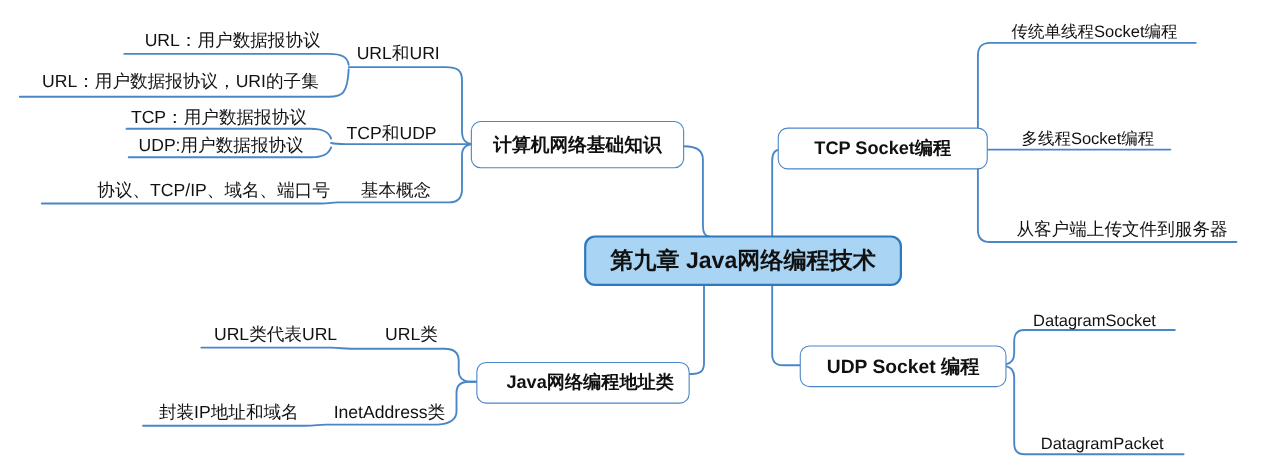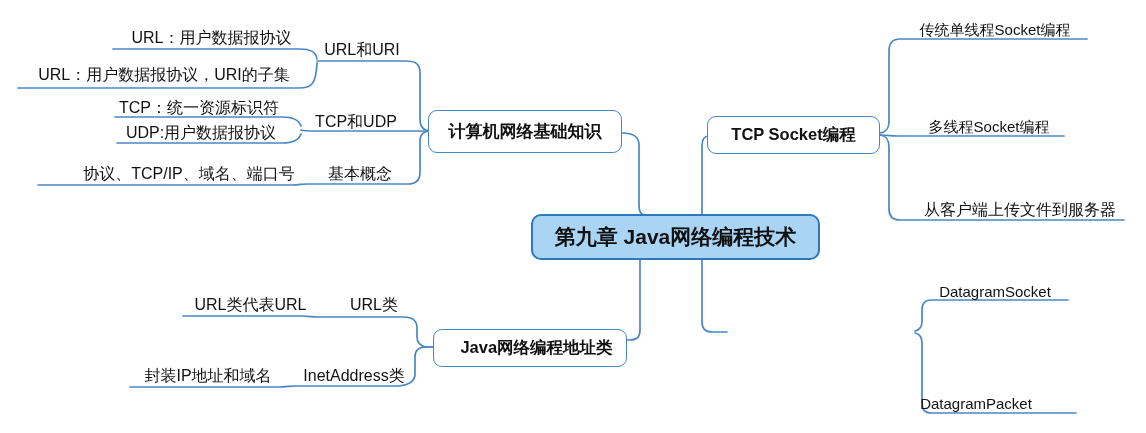--- a/index.html
+++ b/index.html
@@ -82,38 +82,39 @@
     <path d="M640,259 V330 C640,338 636,340 629,340 H627"></path>
 
     <path d="M183,316 H301 C309,316 312,317 318,317 H404 C413,317 417,321 417,328 V337 C417,343 420,346 426,347 L433,347"></path>
     <path d="M130,387 H278 C286,387 290,386 296,386 H398 C410,385 415,381 415,374 V357 C415,350 419,347 426,347 L433,347"></path>
   </svg>
 
   <div class="leaf" style="left:113px;top:29px;width:197px;">URL：用户数据报协议</div>
   <div class="leaf" style="left:18px;top:66px;width:292px;">URL：用户数据报协议，URI的子集</div>
   <div class="leaf" style="left:316px;top:41px;width:92px;">URL和URI</div>
 
-  <div class="leaf" style="left:115px;top:99px;width:168px;">TCP：统一资源标识符</div>
+  <div class="leaf" style="left:115px;top:99px;width:168px;">TCP：用户数据报协议</div>
   <div class="leaf" style="left:117px;top:124px;width:168px;">UDP:用户数据报协议</div>
   <div class="leaf" style="left:306px;top:113px;width:100px;">TCP和UDP</div>
 
-  <div class="leaf" style="left:56px;top:165px;width:266px;">协议、TCP/IP、域名、端口号</div>
+  <div class="leaf" style="left:34px;top:165px;width:266px;text-align:right;">协议、TCP/IP、域名、端口号</div>
   <div class="leaf" style="left:312px;top:165px;width:96px;">基本概念</div>
 
   <div class="node" style="left:428px;top:110px;width:194px;height:43px;text-align:right;">计算机网络基础知识</div>
 
   <div class="node root" style="left:531px;top:214px;width:289px;height:46px;">第九章 Java网络编程技术</div>
 
-  <div class="node" style="left:707px;top:116px;width:173px;height:38px;font-size:16.5px;">TCP Socket编程</div>
+  <div class="node" style="left:707px;top:116px;width:191px;height:38px;font-size:16.5px;">TCP Socket编程</div>
   <div class="leaf small" style="left:895px;top:21px;width:200px;">传统单线程Socket编程</div>
   <div class="leaf small" style="left:893px;top:118px;width:192px;">多线程Socket编程</div>
   <div class="leaf" style="left:905px;top:201px;width:230px;">从客户端上传文件到服务器</div>
 
+  <div class="node" style="left:727px;top:314px;width:188px;height:38px;font-size:17.5px;">UDP Socket 编程</div>
   <div class="leaf small" style="left:922px;top:283px;width:146px;">DatagramSocket</div>
-  <div class="leaf small" style="left:902px;top:395px;width:148px;">DatagramPacket</div>
+  <div class="leaf small" style="left:928px;top:395px;width:148px;">DatagramPacket</div>
 
   <div class="node" style="left:433px;top:329px;width:194px;height:38px;font-size:16.5px;padding-left:13px;">Java网络编程地址类</div>
   <div class="leaf" style="left:183px;top:296px;width:135px;">URL类代表URL</div>
   <div class="leaf" style="left:330px;top:296px;width:88px;">URL类</div>
   <div class="leaf" style="left:130px;top:367px;width:156px;">封装IP地址和域名</div>
   <div class="leaf" style="left:293px;top:367px;width:122px;">InetAddress类</div>
 
 </div>
 
 </body></html>

